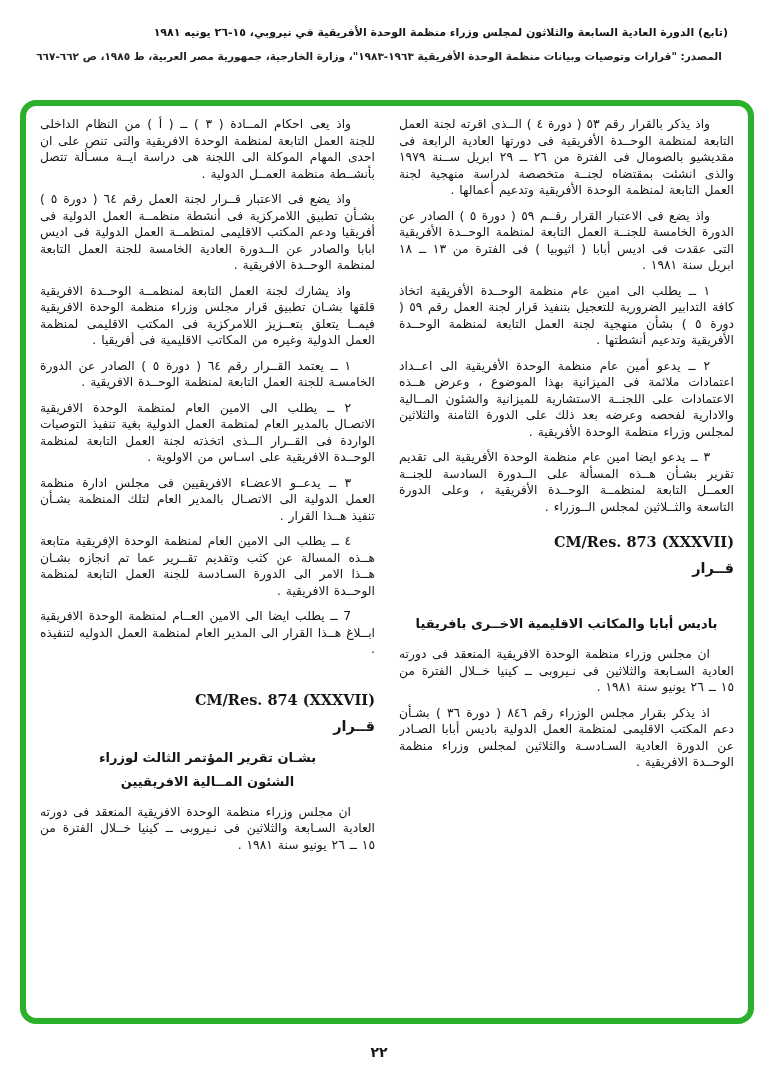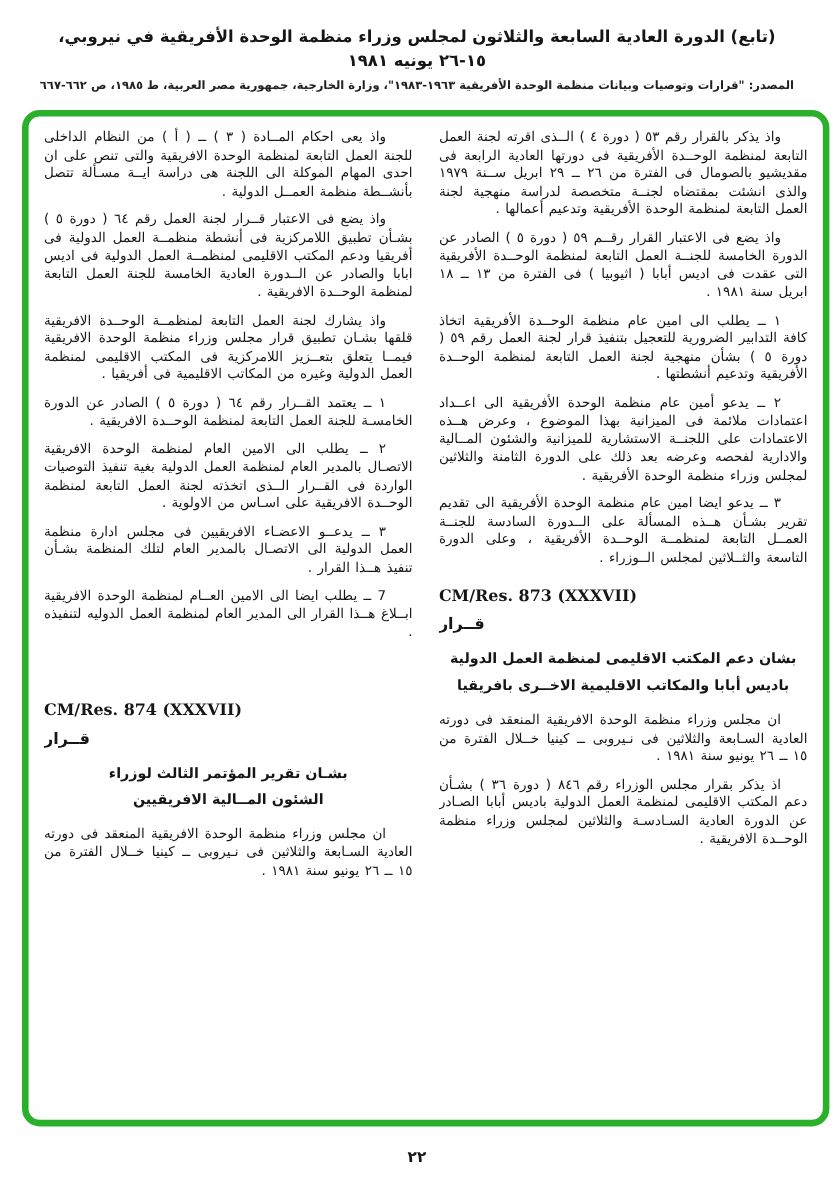--- a/index.html
+++ b/index.html
@@ -7,21 +7,21 @@
     width:758px;height:1078px;position:relative;
     background:#ffffff;color:#161616;
     font-family:"DejaVu Sans",sans-serif;
     overflow:hidden;
   }
   
   .hdr{
     position:absolute;top:22px;left:30px;right:30px;
     direction:rtl;text-align:center;
   }
-  .hdr-l1{font-size:15px;font-weight:bold;letter-spacing:0;line-height:22px;}
+  .hdr-l1{font-size:11px;font-weight:bold;letter-spacing:0;line-height:22px;text-align:right;}
   .hdr-l2{font-size:10.5px;font-weight:bold;margin-top:6px;color:#222;}
   
   .frame{
     position:absolute;left:20px;top:100px;
     width:694px;height:892px;
     border:6px solid #2bb02b;border-radius:16px;
     padding:10px 14px 10px 14px;
     overflow:hidden;
   }
   .columns{
@@ -30,28 +30,28 @@
   .col{width:335px;overflow:hidden;}
   
   .para{
     direction:rtl;text-align:justify;
     font-size:12.3px;line-height:16.5px;
     margin:0 0 9px 0;text-indent:24px;
     word-spacing:1px;
   }
   .para b{font-weight:normal;}
   .cm-line{
-    direction:ltr;text-align:left;
+    direction:ltr;text-align:right;
     font-family:"DejaVu Serif",serif;
     font-size:14.5px;font-weight:bold;
     margin:18px 0 6px 0;
   }
-  .cm-line.big-gap{margin-top:54px;}
+  .cm-line.big-gap{margin-top:33px;}
   .res-title{
-    direction:rtl;text-align:left;
+    direction:rtl;text-align:right;
     font-size:14.5px;font-weight:bold;
     margin:10px 0 12px 0;letter-spacing:1px;
   }
   .res-sub{
     direction:rtl;text-align:center;
     font-size:13px;font-weight:bold;
     line-height:24px;margin:0 0 10px 0;
   }
   
   .pagenum{
@@ -74,35 +74,36 @@
     <div class="col">
       <p class="para"><b>واذ يذكر بالقرار</b><span> رقم ٥٣ ( دورة ٤ ) الــذى اقرته لجنة العمل التابعة لمنظمة الوحــدة الأفريقية فى دورتها العادية الرابعة فى مقديشيو بالصومال فى الفترة من ٢٦ ــ ٢٩ ابريل ســنة ١٩٧٩ والذى انشئت بمقتضاه لجنــة متخصصة لدراسة منهجية لجنة العمل التابعة لمنظمة الوحدة الأفريقية وتدعيم أعمالها .</span></p>
       <p class="para"><b>واذ يضع فى الاعتبار</b><span> القرار رقــم ٥٩ ( دورة ٥ ) الصادر عن الدورة الخامسة للجنــة العمل التابعة لمنظمة الوحــدة الأفريقية التى عقدت فى اديس أبابا ( اثيوبيا ) فى الفترة من ١٣ ــ ١٨ ابريل سنة ١٩٨١ .</span></p>
       <p class="para"><b>١ ــ يطلب الى</b><span> امين عام منظمة الوحــدة الأفريقية اتخاذ كافة التدابير الضرورية للتعجيل بتنفيذ قرار لجنة العمل رقم ٥٩ ( دورة ٥ ) بشأن منهجية لجنة العمل التابعة لمنظمة الوحــدة الأفريقية وتدعيم أنشطتها .</span></p>
       <p class="para"><b>٢ ــ يدعو</b><span> أمين عام منظمة الوحدة الأفريقية الى اعــداد اعتمادات ملائمة فى الميزانية بهذا الموضوع ، وعرض هــذه الاعتمادات على اللجنــة الاستشارية للميزانية والشئون المــالية والادارية لفحصه وعرضه بعد ذلك على الدورة الثامنة والثلاثين لمجلس وزراء منظمة الوحدة الأفريقية .</span></p>
       <p class="para"><b>٣ ــ يدعو ايضا</b><span> امين عام منظمة الوحدة الأفريقية الى تقديم تقرير بشـأن هــذه المسألة على الــدورة السادسة للجنــة العمــل التابعة لمنظمــة الوحــدة الأفريقية ، وعلى الدورة التاسعة والثــلاثين لمجلس الــوزراء .</span></p>
 
       <div class="cm-line">CM/Res. 873 (XXXVII)</div>
       <div class="res-title">قــرار</div>
       <div class="res-sub">
-        <span>بشان دعم المكتب الاقليمى لمنظمة العمل الدولية</span><br>
+        <br>
         <span>باديس أبابا والمكاتب الاقليمية الاخــرى بافريقيا</span>
       </div>
 
       <p class="para"><b></b><span>ان مجلس وزراء منظمة الوحدة الافريقية المنعقد فى دورته العادية السـابعة والثلاثين فى نـيروبى ــ كينيا خــلال الفترة من ١٥ ــ ٢٦ يونيو سنة ١٩٨١ .</span></p>
       <p class="para"><b>اذ يذكر</b><span> بقرار مجلس الوزراء رقم ٨٤٦ ( دورة ٣٦ ) بشـأن دعم المكتب الاقليمى لمنظمة العمل الدولية باديس أبابا الصـادر عن الدورة العادية السـادسـة والثلاثين لمجلس وزراء منظمة الوحــدة الافريقية .</span></p>
     </div>
 
     <div class="col">
       <p class="para"><b>واذ يعى</b><span> احكام المــادة ( ٣ ) ــ ( أ ) من النظام الداخلى للجنة العمل التابعة لمنظمة الوحدة الافريقية والتى تنص على ان احدى المهام الموكلة الى اللجنة هى دراسة ايــة مسـألة تتصل بأنشــطة منظمة العمــل الدولية .</span></p>
       <p class="para"><b>واذ يضع فى الاعتبار</b><span> قــرار لجنة العمل رقم ٦٤ ( دورة ٥ ) بشـأن تطبيق اللامركزية فى أنشطة منظمــة العمل الدولية فى أفريقيا ودعم المكتب الاقليمى لمنظمــة العمل الدولية فى اديس ابابا والصادر عن الــدورة العادية الخامسة للجنة العمل التابعة لمنظمة الوحــدة الافريقية .</span></p>
       <p class="para"><b>واذ يشارك</b><span> لجنة العمل التابعة لمنظمــة الوحــدة الافريقية قلقها بشـان تطبيق قرار مجلس وزراء منظمة الوحدة الافريقية فيمــا يتعلق بتعــزيز اللامركزية فى المكتب الاقليمى لمنظمة العمل الدولية وغيره من المكاتب الاقليمية فى أفريقيا .</span></p>
       <p class="para"><b>١ ــ يعتمد</b><span> القــرار رقم ٦٤ ( دورة ٥ ) الصادر عن الدورة الخامسـة للجنة العمل التابعة لمنظمة الوحــدة الافريقية .</span></p>
       <p class="para"><b>٢ ــ يطلب الى</b><span> الامين العام لمنظمة الوحدة الافريقية الاتصـال بالمدير العام لمنظمة العمل الدولية بغية تنفيذ التوصيات الواردة فى القــرار الــذى اتخذته لجنة العمل التابعة لمنظمة الوحــدة الافريقية على اسـاس من الاولوية .</span></p>
       <p class="para"><b>٣ ــ يدعــو</b><span> الاعضـاء الافريقيين فى مجلس ادارة منظمة العمل الدولية الى الاتصـال بالمدير العام لتلك المنظمة بشـأن تنفيذ هــذا القرار .</span></p>
+      <p class="para"><b>٤ ــ يطلب</b><span> الى الامين العام لمنظمة الوحدة الإفريقية متابعة هــذه المسالة عن كثب وتقديم تقــرير عما تم انجازه بشـان هــذا الامر الى الدورة السـادسة للجنة العمل التابعة لمنظمة الوحــدة الافريقية .</span></p>
       <p class="para"><b>7 ــ يطلب ايضا</b><span> الى الامين العــام لمنظمة الوحدة الافريقية ابــلاغ هــذا القرار الى المدير العام لمنظمة العمل الدوليه لتنفيذه .</span></p>
 
       <div class="cm-line big-gap">CM/Res. 874 (XXXVII)</div>
       <div class="res-title">قــرار</div>
       <div class="res-sub">
         <span>بشـان تقرير المؤتمر الثالث لوزراء</span><br>
         <span>الشئون المــالية الافريقيين</span>
       </div>
 
       <p class="para"><b></b><span>ان مجلس وزراء منظمة الوحدة الافريقية المنعقد فى دورته العادية السـابعة والثلاثين فى نـيروبى ــ كينيا خــلال الفترة من ١٥ ــ ٢٦ يونيو سنة ١٩٨١ .</span></p>

